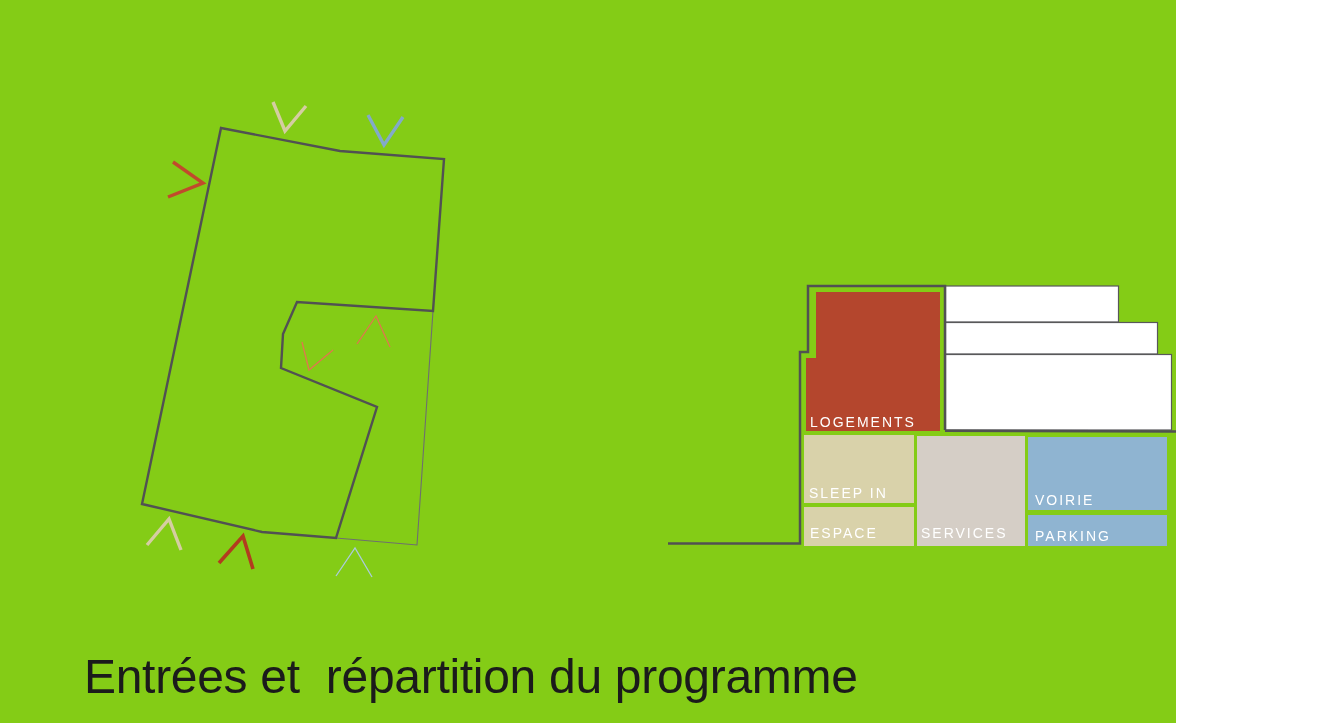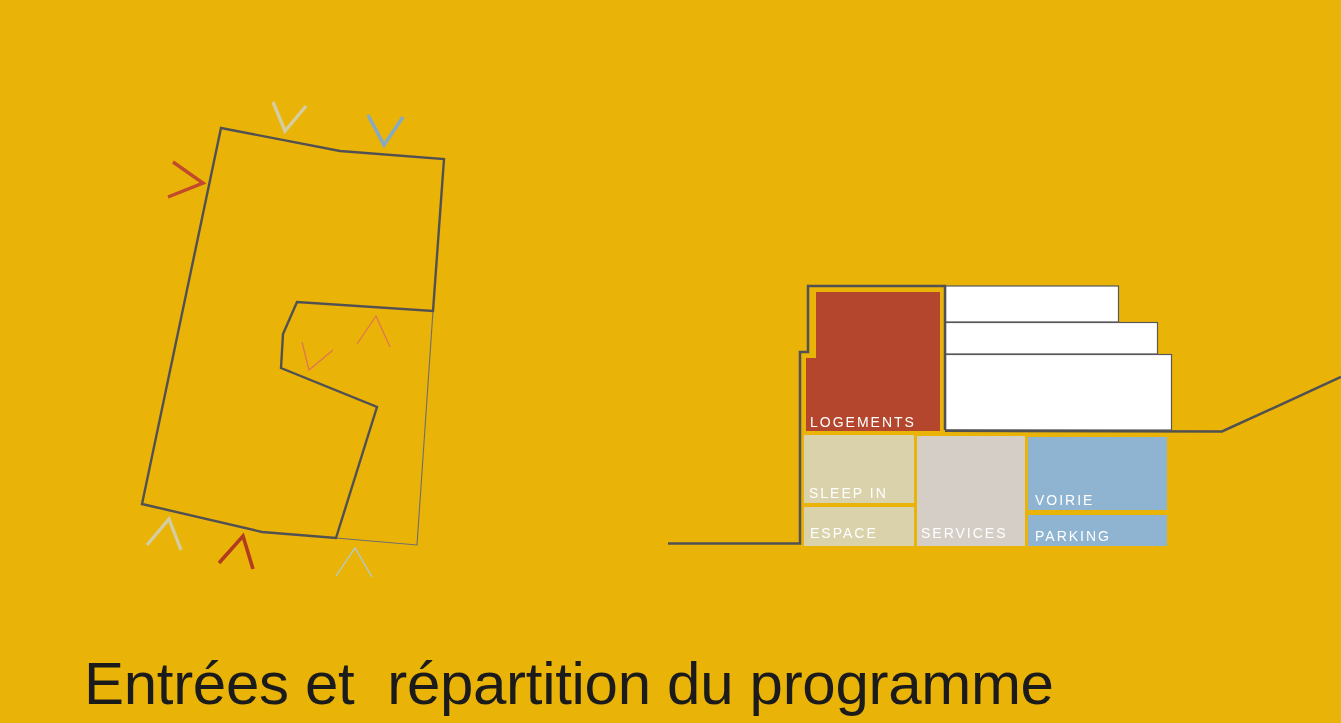--- a/index.html
+++ b/index.html
@@ -1,21 +1,21 @@
 <!DOCTYPE html>
 <html><head>
 <meta charset="utf-8">
 <style>
   html,body{margin:0;padding:0;background:#ffffff;}
-  .canvas{position:relative;width:1341px;height:723px;background:#eab308;overflow:hidden;
+  .canvas{position:relative;width:1176px;height:723px;background:#84cc16;overflow:hidden;
           font-family:"Liberation Sans","DejaVu Sans",sans-serif;}
   .diagram-svg{position:absolute;left:0;top:0;}
   .block-label{font-family:"Liberation Sans","DejaVu Sans",sans-serif;
                font-size:14px;letter-spacing:2px;font-weight:400;}
-  .caption{position:absolute;left:84px;top:648px;font-size:60px;font-weight:500;
+  .caption{position:absolute;left:84px;top:648px;font-size:48px;font-weight:500;
            color:#1b1b1b;white-space:pre;letter-spacing:-0.3px;line-height:1.2;}
 </style>
 </head>
 <body>
 
 <div class="canvas">
 
   <svg class="diagram-svg" width="1341" height="723" viewBox="0 0 1341 723">
 
     <g>

